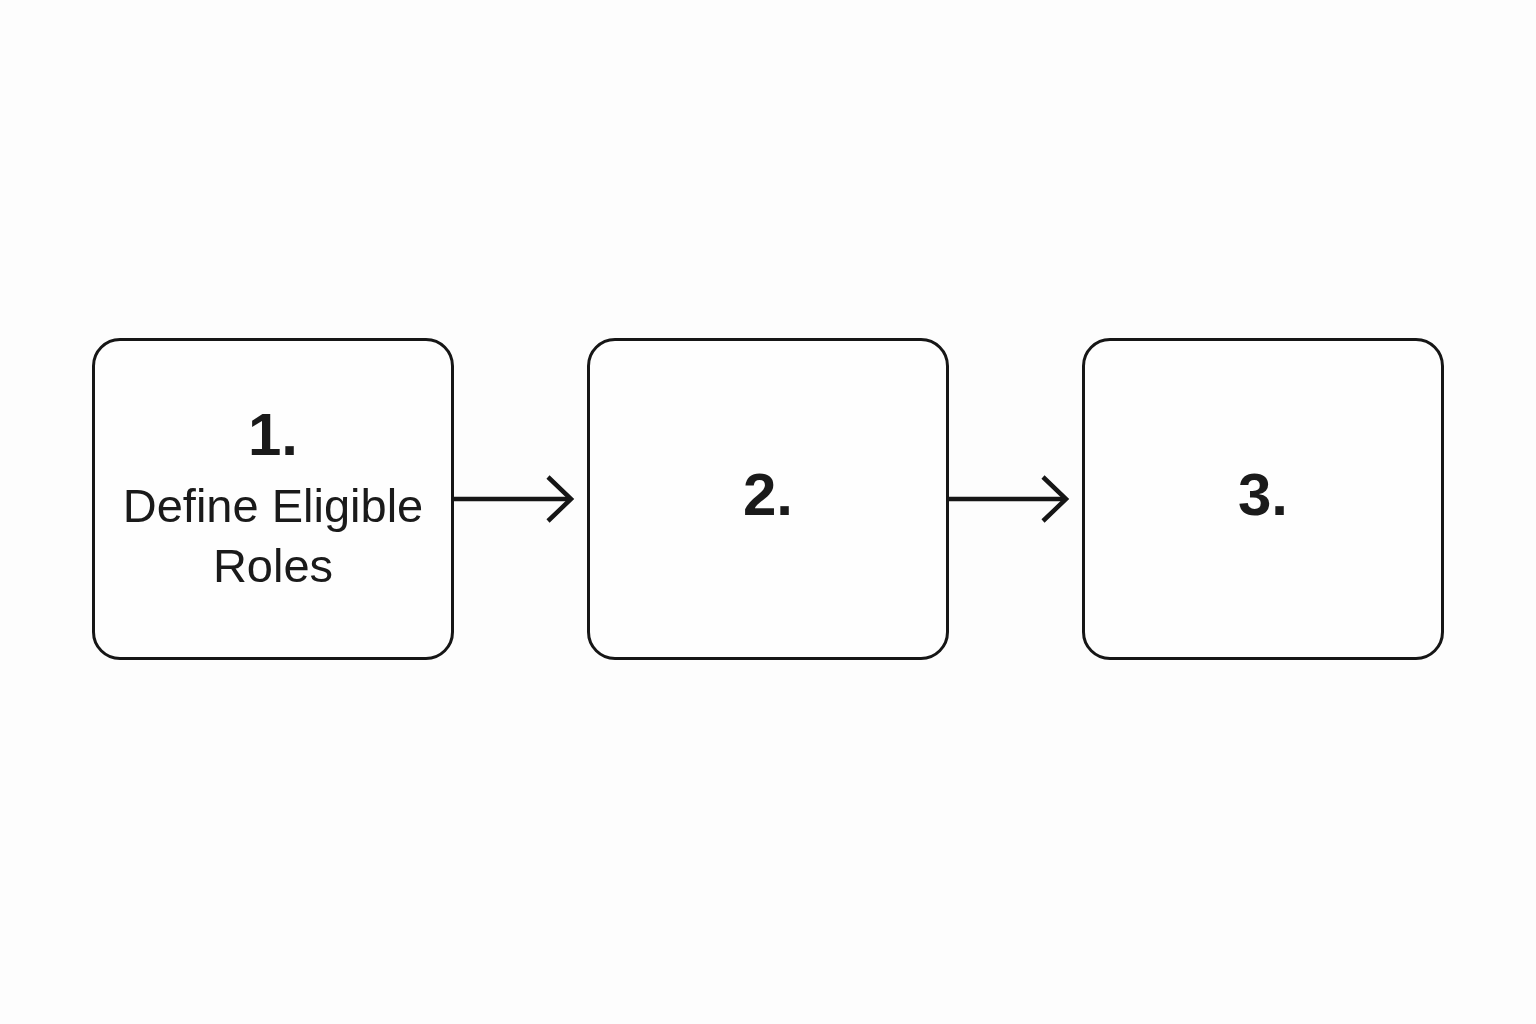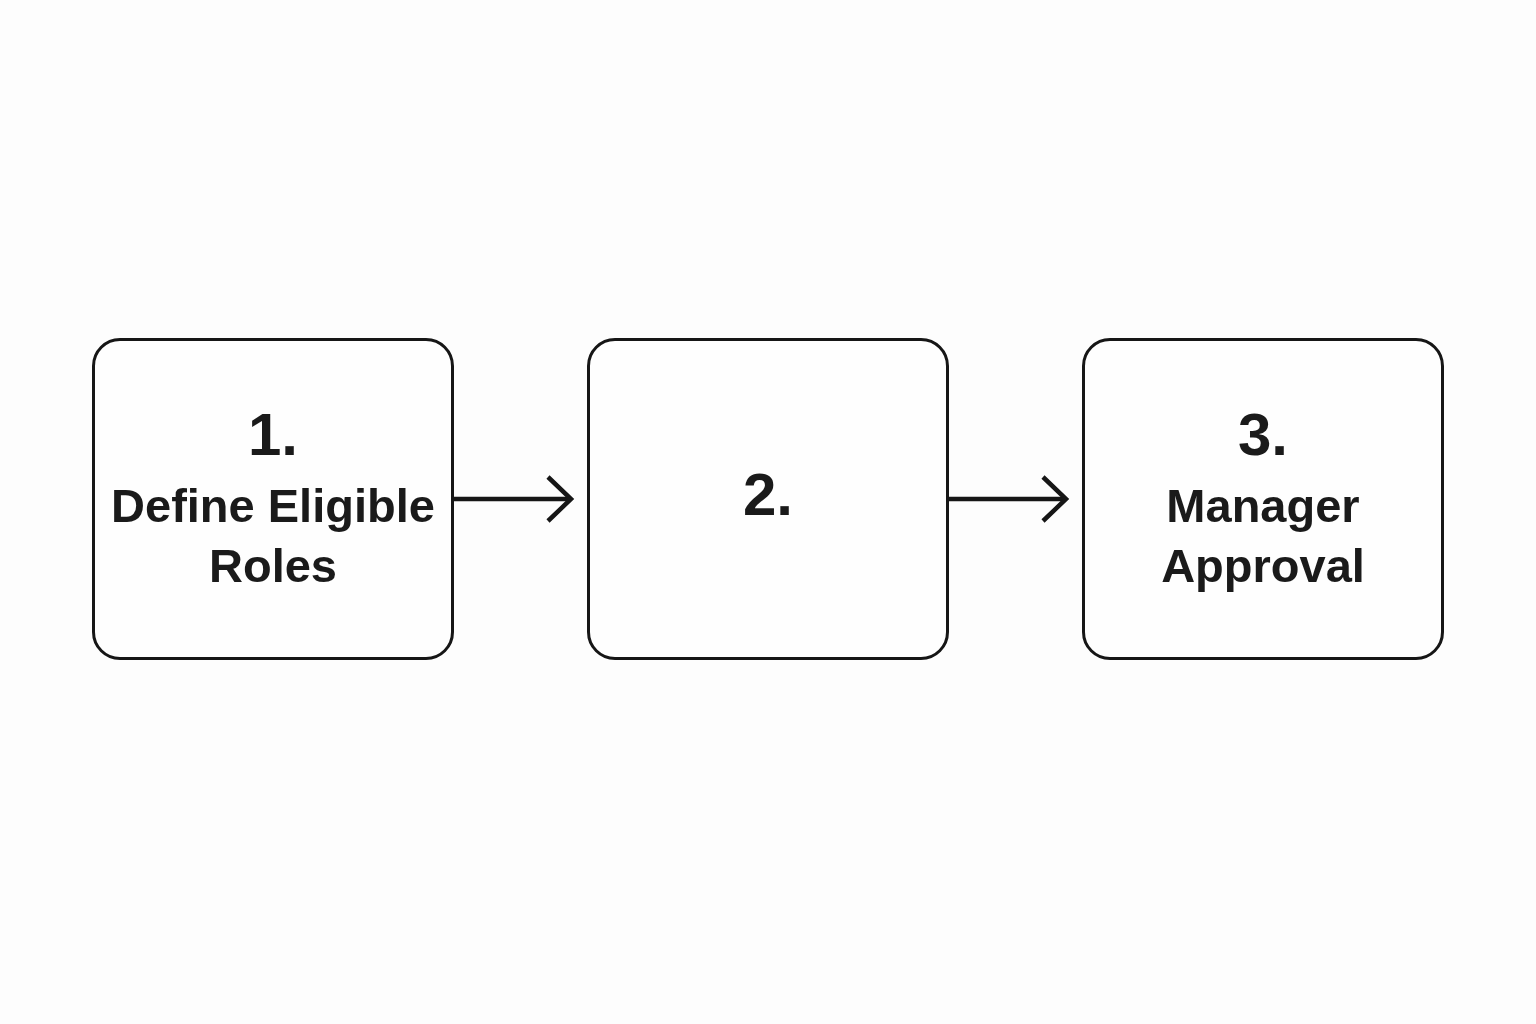--- a/index.html
+++ b/index.html
@@ -46,21 +46,21 @@
   .step-number {
     font-size: 60px;
     font-weight: 700;
     color: #1a1a1a;
     line-height: 1.1;
     margin-bottom: 8px;
   }
 
   .step-label {
     font-size: 47px;
-    font-weight: 700;
+    font-weight: 400;
     color: #1a1a1a;
     line-height: 1.27;
     padding: 0 14px;
   }
 
   .arrow-connector {
     width: 133px;
     height: 64px;
     flex: 0 0 auto;
     align-self: center;
@@ -87,17 +87,16 @@
       <div class="step-number">2.</div>
     </div>
 
     <svg class="arrow-connector" viewBox="0 0 133 64" xmlns="http://www.w3.org/2000/svg">
       <line x1="0" y1="32" x2="114" y2="32" stroke="#161616" stroke-width="4.5"></line>
       <polyline points="94,10 117,32 94,54" fill="none" stroke="#161616" stroke-width="4.5"></polyline>
     </svg>
 
     <div class="step-box">
       <div class="step-number">3.</div>
-      <div class="step-label">Manager Approval</div>
     </div>
 
   </div>
 </div>
 
 </body></html>

